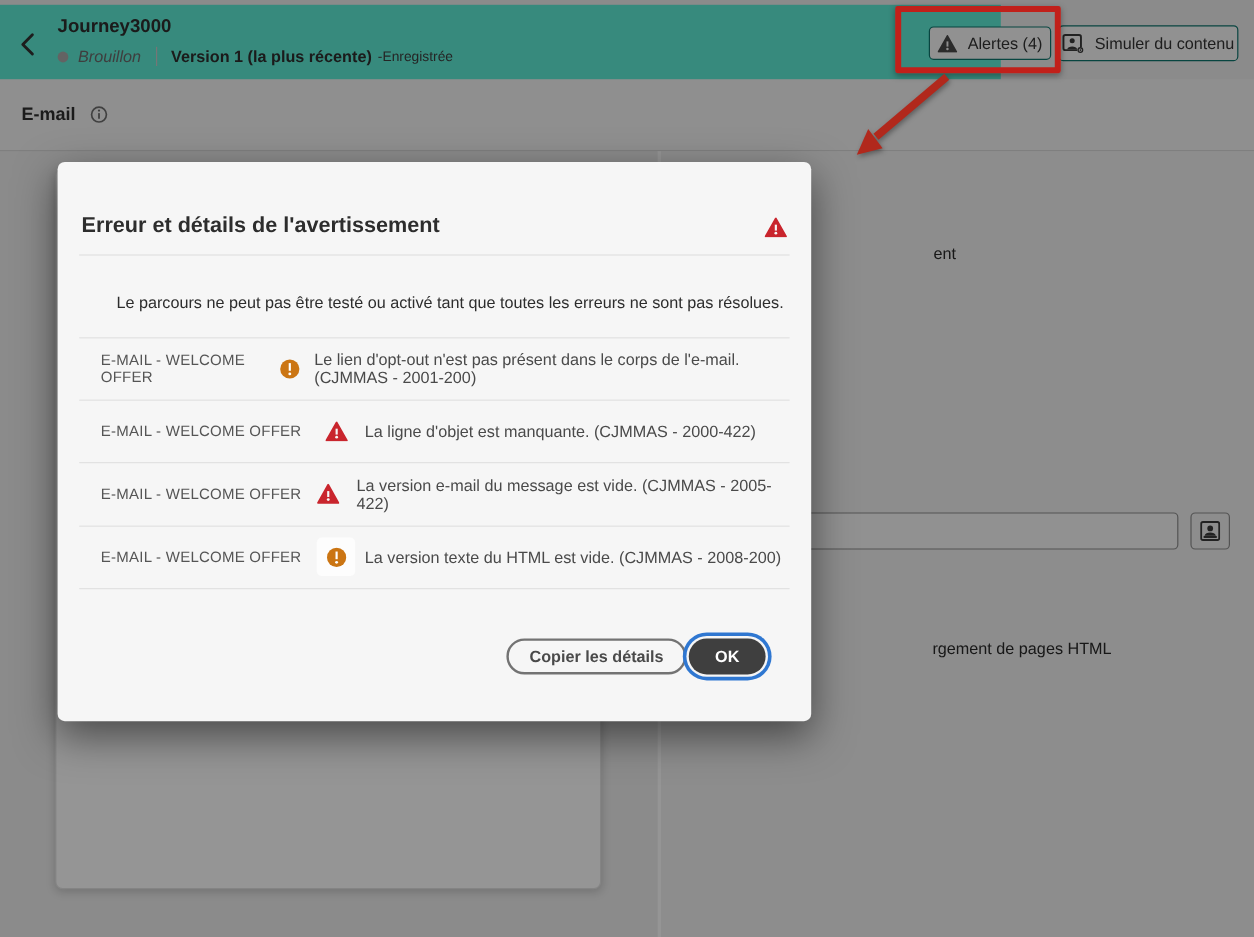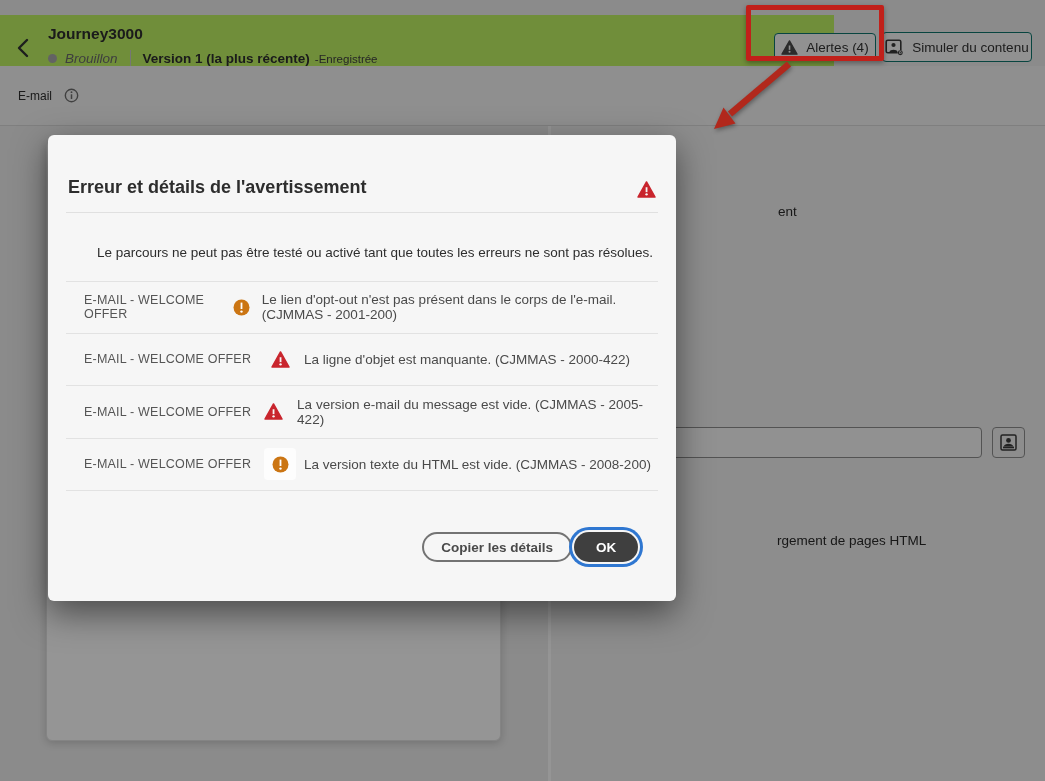--- a/index.html
+++ b/index.html
@@ -1,39 +1,39 @@
 <!DOCTYPE html>
 <html><head>
 <meta charset="utf-8">
 <style>
   * { margin:0; padding:0; box-sizing:border-box; }
   html,body { width:1045px; height:781px; overflow:hidden;
     font-family:"Liberation Sans", sans-serif; }
   .app { position:relative; width:1045px; height:781px; background:#ececec; overflow:hidden; }
 
   
-  .header { position:absolute; left:0; top:15px; width:834px; height:66px;
-    background:#bef264; border-bottom:1px solid #d9d9d9; }
+  .header { position:absolute; left:0; top:4px; width:834px; height:66px;
+    background:#5eead4; border-bottom:1px solid #d9d9d9; }
   .back { position:absolute; left:14px; top:22px; width:20px; height:22px; cursor:pointer; }
   .jtitle { position:absolute; left:48px; top:10px; font-size:15.5px; font-weight:bold; color:#2e2e2e; }
   .statusrow { position:absolute; left:48px; top:33px; height:20px; display:flex; align-items:center; }
   .dot { width:9px; height:9px; border-radius:50%; background:#a9a9a9; margin-right:8px; }
   .draft { font-style:italic; color:#6a6a6a; font-size:13.5px; }
   .vsep { width:1px; height:16px; background:#c9c9c9; margin:0 12px; }
   .version { font-size:13.5px; font-weight:bold; color:#2e2e2e; }
   .saved { font-size:11.5px; color:#3f3f3f; margin-left:5px; position:relative; top:1px; }
   .hbtn { position:absolute; display:flex; align-items:center; justify-content:center; gap:8px;
     background:#f7f7f7; border:1px solid #0f766e; border-radius:4px;
     font-size:13.5px; color:#333; cursor:pointer; }
   .btn-alerts { left:774px; top:18px; width:102px; height:28px; }
   .btn-simulate { left:882px; top:17px; width:150px; height:30px; }
 
   .emailbar { position:absolute; left:0; top:66px; width:1045px; height:60px;
     background:#f3f3f3; border-bottom:1px solid #d9d9d9; display:flex; align-items:center; }
-  .emaillabel { margin-left:18px; font-size:12px; font-weight:normal; color:#2e2e2e; }
+  .emaillabel { margin-left:18px; font-size:15px; font-weight:bold; color:#2e2e2e; }
   .infoicon { margin-left:12px; width:15px; height:15px; cursor:pointer; }
 
   .canvas { position:absolute; left:46px; top:140px; width:455px; height:601px;
     background:#fdfdfd; border:1px solid #e0e0e0; border-radius:6px;
     box-shadow:0 2px 8px rgba(0,0,0,0.18); }
   .vdivider { position:absolute; left:548px; top:126px; width:3px; height:655px; background:#fdfdfd; }
   .rightpanel { position:absolute; left:551px; top:126px; width:494px; height:655px; background:#f0f0f0; }
   .bg-text-ent { position:absolute; left:778px; top:204px; font-size:13.5px; color:#2a2a2a; }
   .bg-input { position:absolute; left:560px; top:427px; width:422px; height:31px;
     background:#f6f6f6; border:1px solid #8e8e8e; border-radius:4px; }

